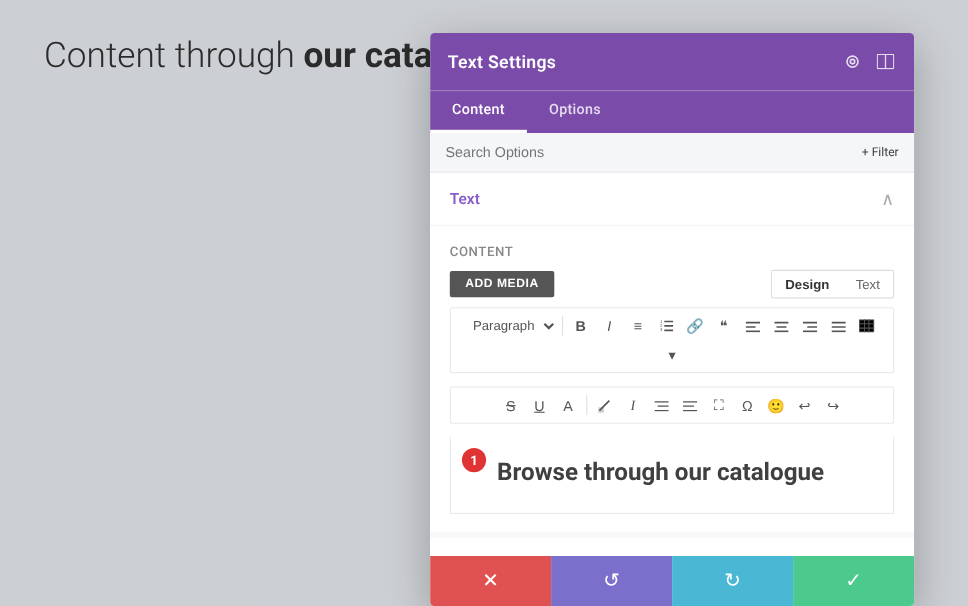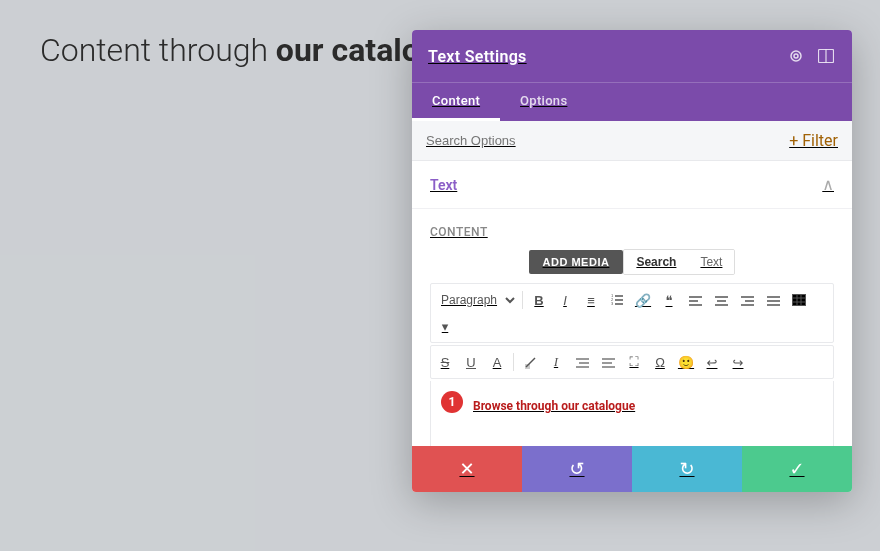--- a/index.html
+++ b/index.html
@@ -37,30 +37,29 @@
       position: absolute;
       top: 0; left: 0;
       width: 100%; height: 100%;
       background: rgba(0,0,0,0.15);
     }
 
     
     .settings-panel {
       position: absolute;
       top: 30px;
-      left: 412px;
+      left: 391px;
       width: 440px;
-      height: 462px;
+      height: 521px;
       background: #fff;
       border-radius: 4px;
       box-shadow: 0 10px 40px rgba(0,0,0,0.25);
       display: flex;
       flex-direction: column;
       overflow: hidden;
-      text-decoration: underline;
     }
 
     
     .panel-header {
       background: #7b4baa;
       padding: 16px 16px;
       display: flex;
       align-items: center;
       justify-content: space-between;
     }
@@ -120,22 +119,22 @@
       border: none;
       outline: none;
       font-size: 13px;
       color: #aaa;
       flex: 1;
     }
     .filter-btn {
       display: flex;
       align-items: center;
       gap: 4px;
-      color: #a16207;
-      font-size: 16px;
+      color: #404040;
+      font-size: 11px;
       cursor: pointer;
     }
 
     
     .panel-body {
       flex: 1;
       overflow-y: auto;
       background: #f9f9fb;
     }
 
@@ -173,21 +172,21 @@
       margin-bottom: 10px;
       text-transform: uppercase;
       letter-spacing: 0.5px;
       font-weight: 500;
     }
 
     
     .editor-toolbar-top {
       display: flex;
       align-items: center;
-      justify-content: center;
+      justify-content: space-between;
       margin-bottom: 8px;
     }
     .add-media-btn {
       background: #555;
       color: #fff;
       border: none;
       padding: 6px 14px;
       font-size: 11px;
       font-weight: 700;
       letter-spacing: 0.5px;
@@ -216,22 +215,23 @@
 
     
     .toolbar-row {
       display: flex;
       align-items: center;
       gap: 2px;
       padding: 4px 2px;
       background: #fff;
       border: 1px solid #e8e9ec;
       border-radius: 2px;
-      margin-bottom: 2px;
+      margin-bottom: 12px;
       flex-wrap: wrap;
+      justify-content: center;
     }
     .tb-select {
       border: none;
       background: none;
       font-size: 12px;
       color: #555;
       padding: 2px 4px;
       cursor: pointer;
       outline: none;
     }
@@ -273,23 +273,23 @@
       background: #e03333;
       border-radius: 50%;
       color: #fff;
       font-size: 12px;
       font-weight: 700;
       display: flex;
       align-items: center;
       justify-content: center;
     }
     .editor-text {
-      font-size: 12px;
+      font-size: 22px;
       font-weight: 700;
-      color: #b91c1c;
+      color: #404040;
       padding-left: 28px;
       line-height: 1.5;
     }
 
     
     .section-collapsed .section-header {
       border-bottom: none;
       padding-left: 32px;
     }
 
@@ -366,21 +366,21 @@
       <div class="section-header">
         <span class="section-title">Text</span>
         <span class="section-toggle">∧</span>
       </div>
       <div class="section-content">
         <div class="content-label">Content</div>
 
         <div class="editor-toolbar-top">
           <button class="add-media-btn">ADD MEDIA</button>
           <div class="visual-text-toggle">
-            <button class="vt-btn active">Search</button>
+            <button class="vt-btn active">Design</button>
             <button class="vt-btn">Text</button>
           </div>
         </div>
 
         <div class="toolbar-row">
           <select class="tb-select">
             <option>Paragraph</option>
           </select>
           <span class="tb-divider"></span>
           <button class="tb-btn">

